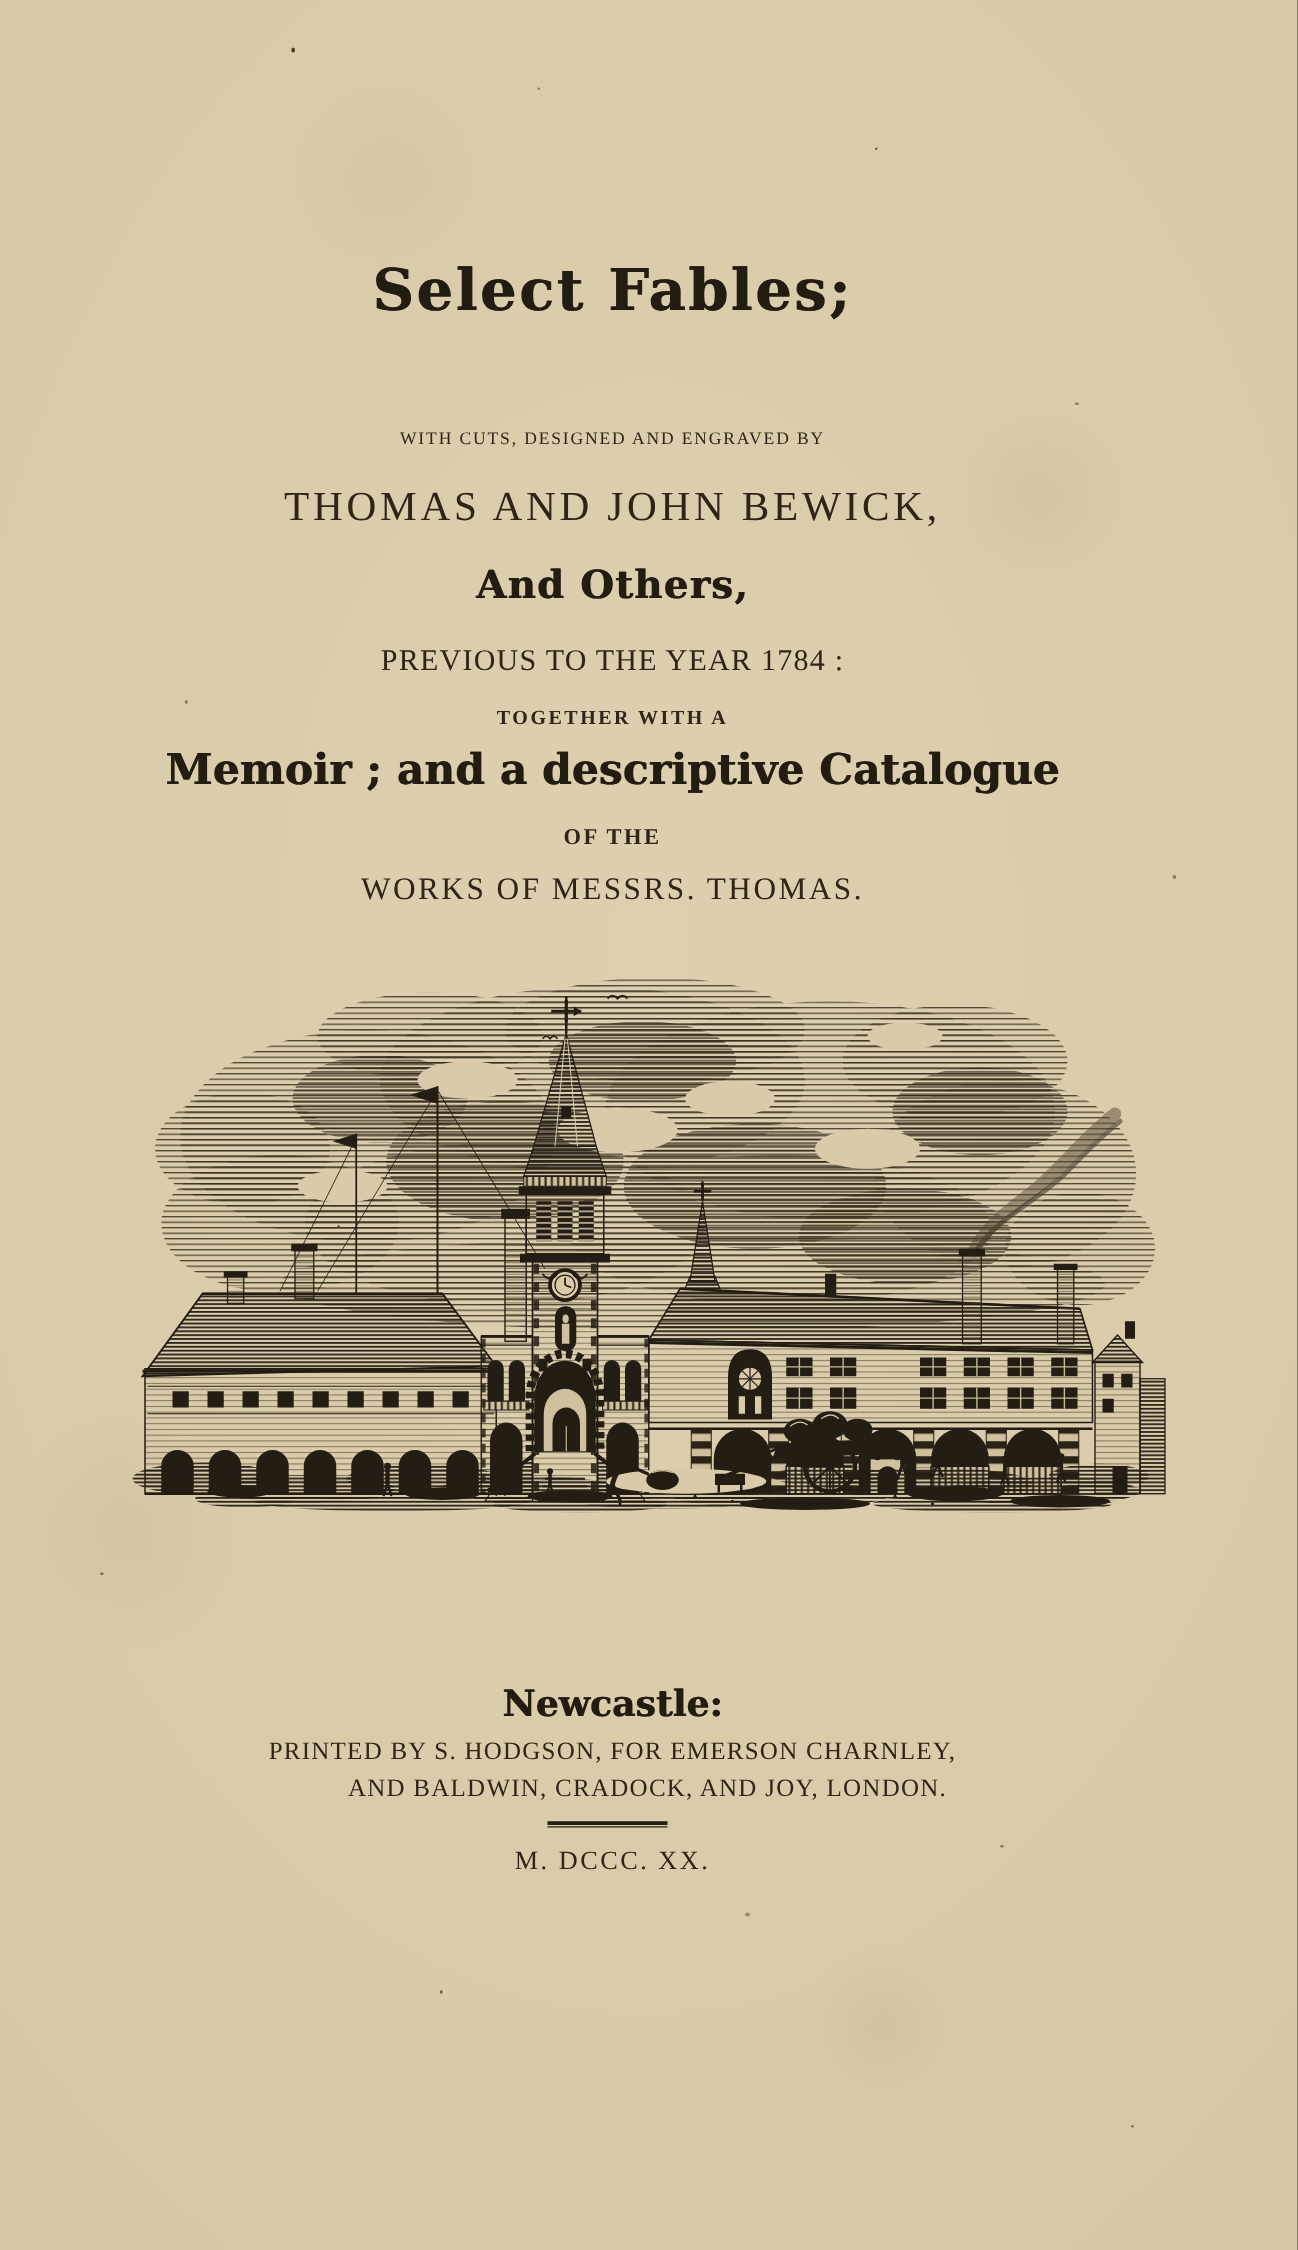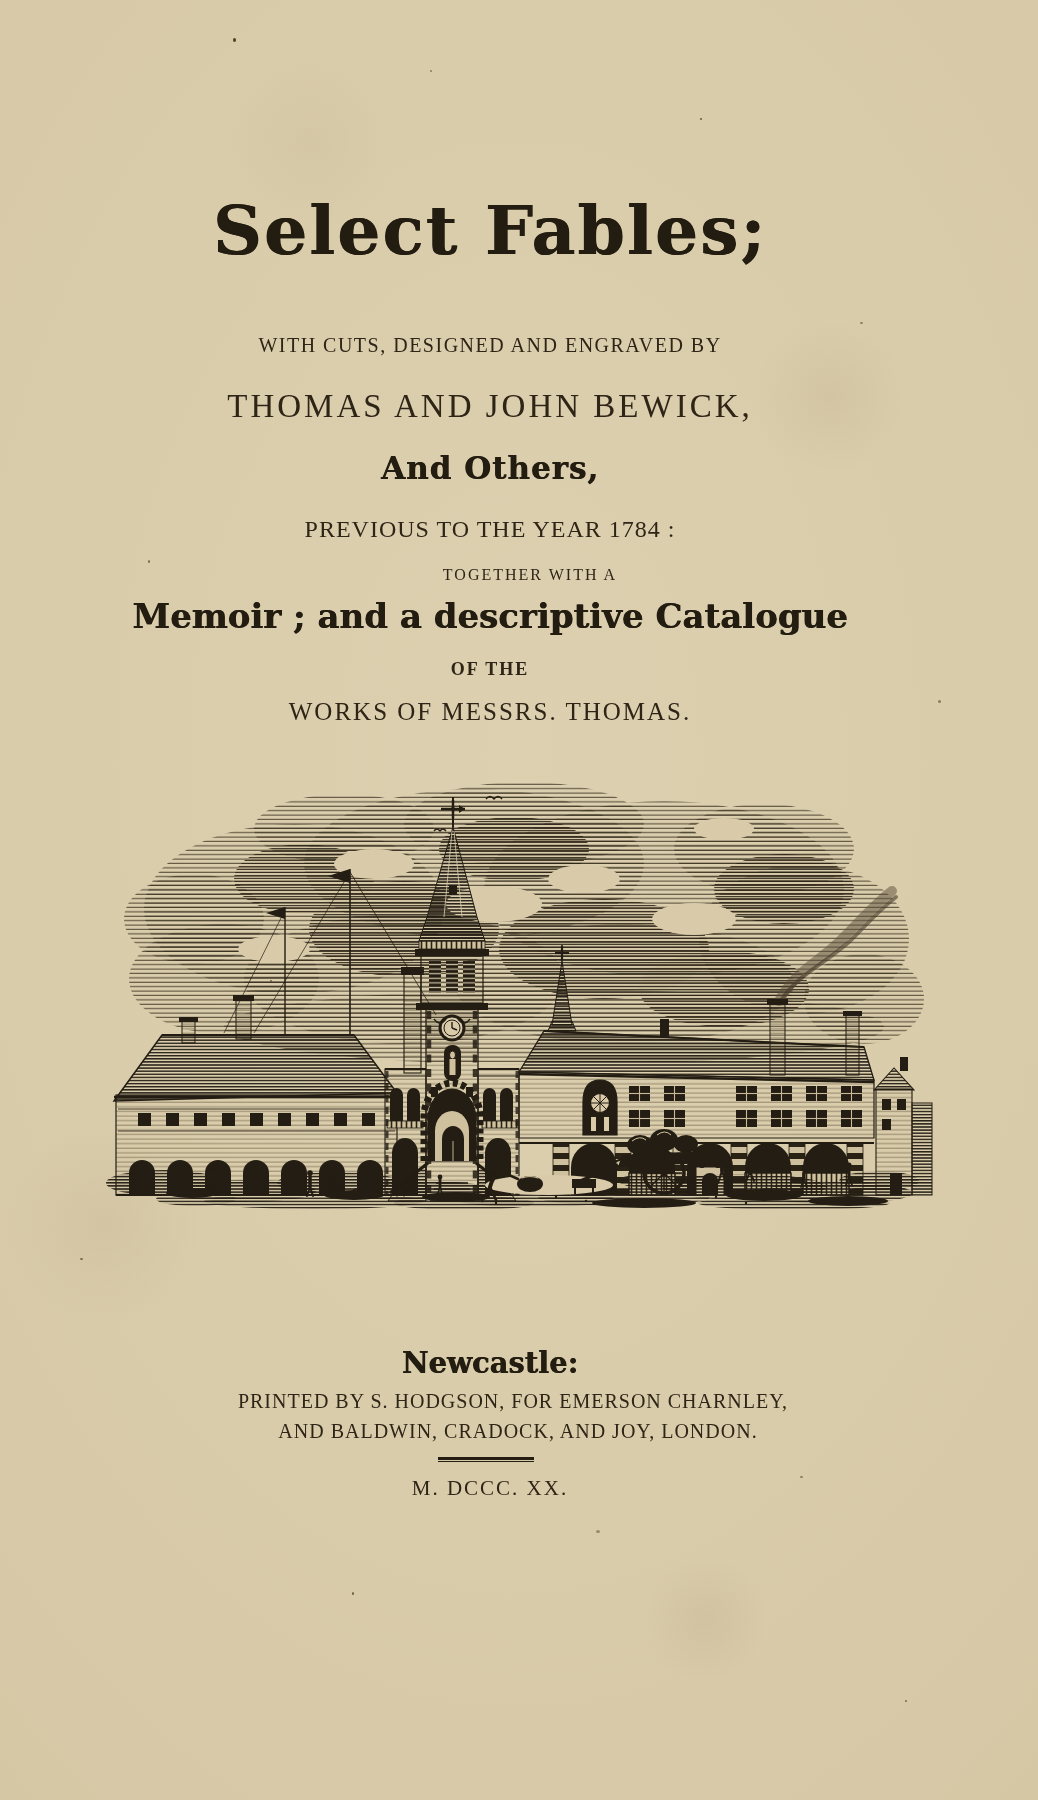--- a/index.html
+++ b/index.html
@@ -24,31 +24,31 @@
   .blackletter{
     font-family:"DejaVu Serif",serif;
     font-weight:700;
     color:#231c10;
     text-shadow:0.6px 0 0 #231c10;
   }
   .romancaps{
     font-family:"Liberation Serif","DejaVu Serif",serif;
     color:#2e2517;
   }
-  .t-title     {top:190px;font-size:68px;letter-spacing:2px;}
-  .t-cuts      {top:334px;font-size:20px;letter-spacing:1.5px;}
+  .t-title     {top:205px;font-size:46px;letter-spacing:2px;}
+  .t-cuts      {top:344px;font-size:14px;letter-spacing:1.5px;}
   .t-authors   {top:388px;font-size:33px;letter-spacing:3px;}
   .t-others    {top:450px;font-size:31px;letter-spacing:1px;}
   .t-previous  {top:516px;font-size:24px;letter-spacing:1px;}
-  .t-together  {top:566px;font-size:16px;letter-spacing:2px;font-weight:normal;padding-left:40px;}
+  .t-together  {top:566px;font-size:16px;letter-spacing:2px;font-weight:bold;}
   .t-memoir    {top:596px;font-size:34px;}
   .t-ofthe     {top:659px;font-size:18px;letter-spacing:2px;font-weight:bold;}
   .t-works     {top:698px;font-size:25px;letter-spacing:2px;}
   .t-city      {top:1346px;font-size:29px;}
-  .t-imp1      {top:1390px;font-size:20px;letter-spacing:1px;margin-left:23px;}
+  .t-imp1      {top:1390px;font-size:20px;letter-spacing:1px;}
   .t-imp2      {top:1420px;font-size:20px;letter-spacing:1px;padding-left:28px;}
   .t-date      {top:1476px;font-size:21px;letter-spacing:2px;}
   .rule{
     position:absolute;top:1457px;left:438px;width:96px;height:5px;
     border-top:3px solid #241d12;border-bottom:1px solid #241d12;
     box-sizing:border-box;
   }
   .engraving{position:absolute;left:104px;top:768px;width:830px;height:442px;}
   .speck{position:absolute;border-radius:50%;}
 </style>

